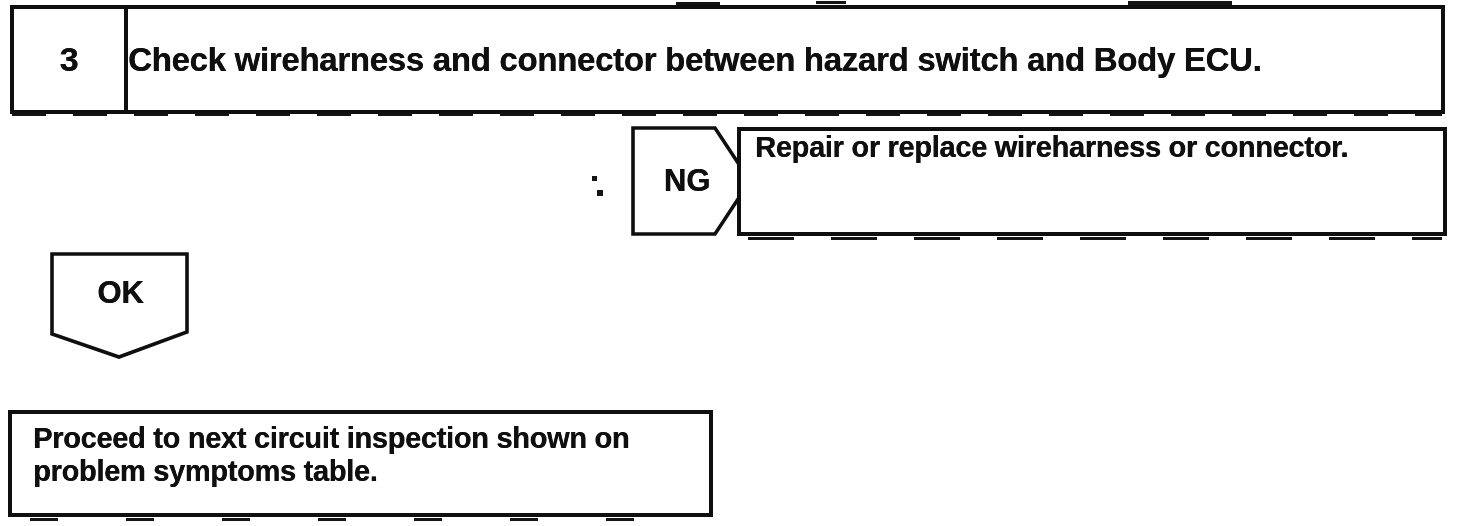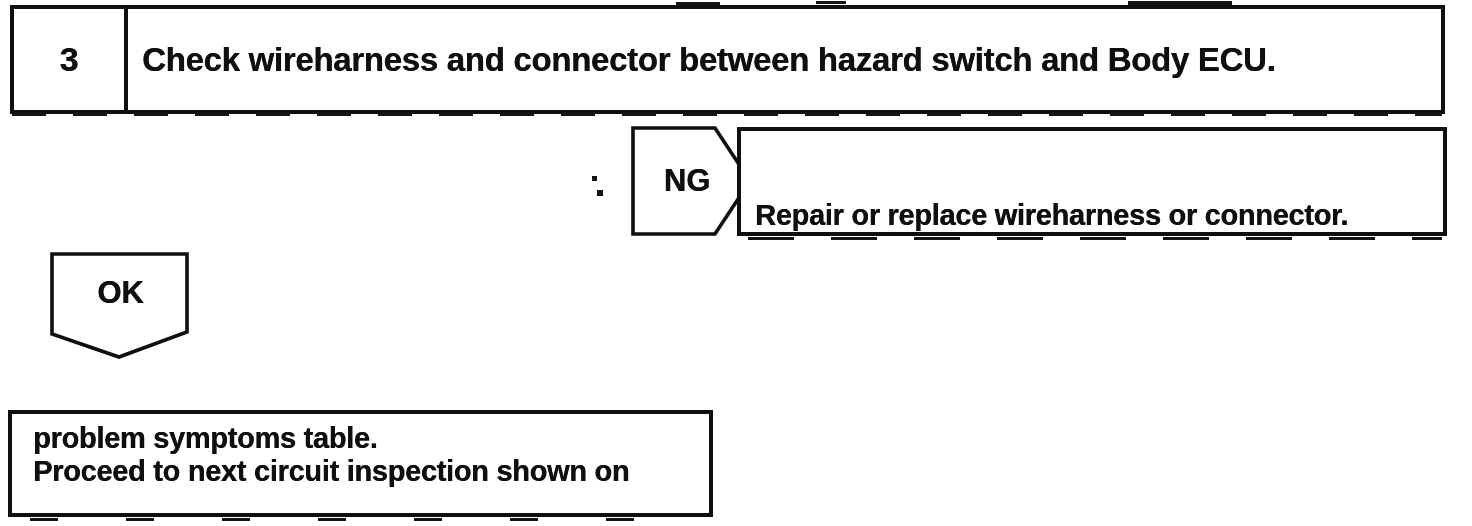--- a/index.html
+++ b/index.html
@@ -40,21 +40,21 @@
     border-right: 4px solid #0f0f0f;
     display: flex;
     align-items: center;
     justify-content: center;
     font-size: 34px;
   }
   .step-text-cell {
     flex: 1;
     display: flex;
     align-items: center;
-    padding-left: 14px;
+    padding-left: 0;
     font-size: 33px;
     letter-spacing: -0.3px;
   }
   
   .connector {
     position: absolute;
     margin-left: 24px;
   }
   .connector svg { display: block; }
   .connector .label {
@@ -66,21 +66,21 @@
   }
   .ng-connector { left: 607px; top: 126px; width: 122px; height: 110px; }
   .ng-connector .label { left: 0; top: 0; width: 112px; height: 110px; }
   .ok-connector { left: 26px; top: 252px; width: 141px; height: 108px; }
   .ok-connector .label { left: 0; top: 0; width: 141px; height: 82px; }
   
   .repair-box {
     left: 737px; top: 127px;
     width: 710px; height: 109px;
     display: flex;
-    align-items: flex-end;
+    align-items: flex-start;
     padding-left: 14px;
     font-size: 29px;
     letter-spacing: -0.3px;
   }
   
   .proceed-box {
     left: 8px; top: 410px;
     width: 705px; height: 107px;
     padding: 8px 10px 0 21px;
     font-size: 29px;
@@ -137,22 +137,22 @@
   </div>
 
   <div class="connector ok-connector">
     <svg width="141" height="108" viewBox="0 0 141 108">
       <polygon points="2,2 137,2 137,80 69,105 2,82" fill="#ffffff" stroke="#0f0f0f" stroke-width="3.6" stroke-linejoin="miter"></polygon>
     </svg>
     <span class="label bold-text">OK</span>
   </div>
 
   <div class="ink-box proceed-box">
+    <span class="line bold-text">Proceed to next circuit inspection shown on</span>
     <span class="line bold-text">problem symptoms table.</span>
-    <span class="line bold-text">Proceed to next circuit inspection shown on</span>
   </div>
 
   <div class="art art-dashes-1"></div>
   <div class="art art-dashes-2"></div>
   <div class="art art-dashes-3"></div>
   <div class="art art-top-1"></div>
   <div class="art art-top-2"></div>
   <div class="art art-top-3"></div>
   <div class="art art-dot-1"></div>
   <div class="art art-dot-2"></div>

